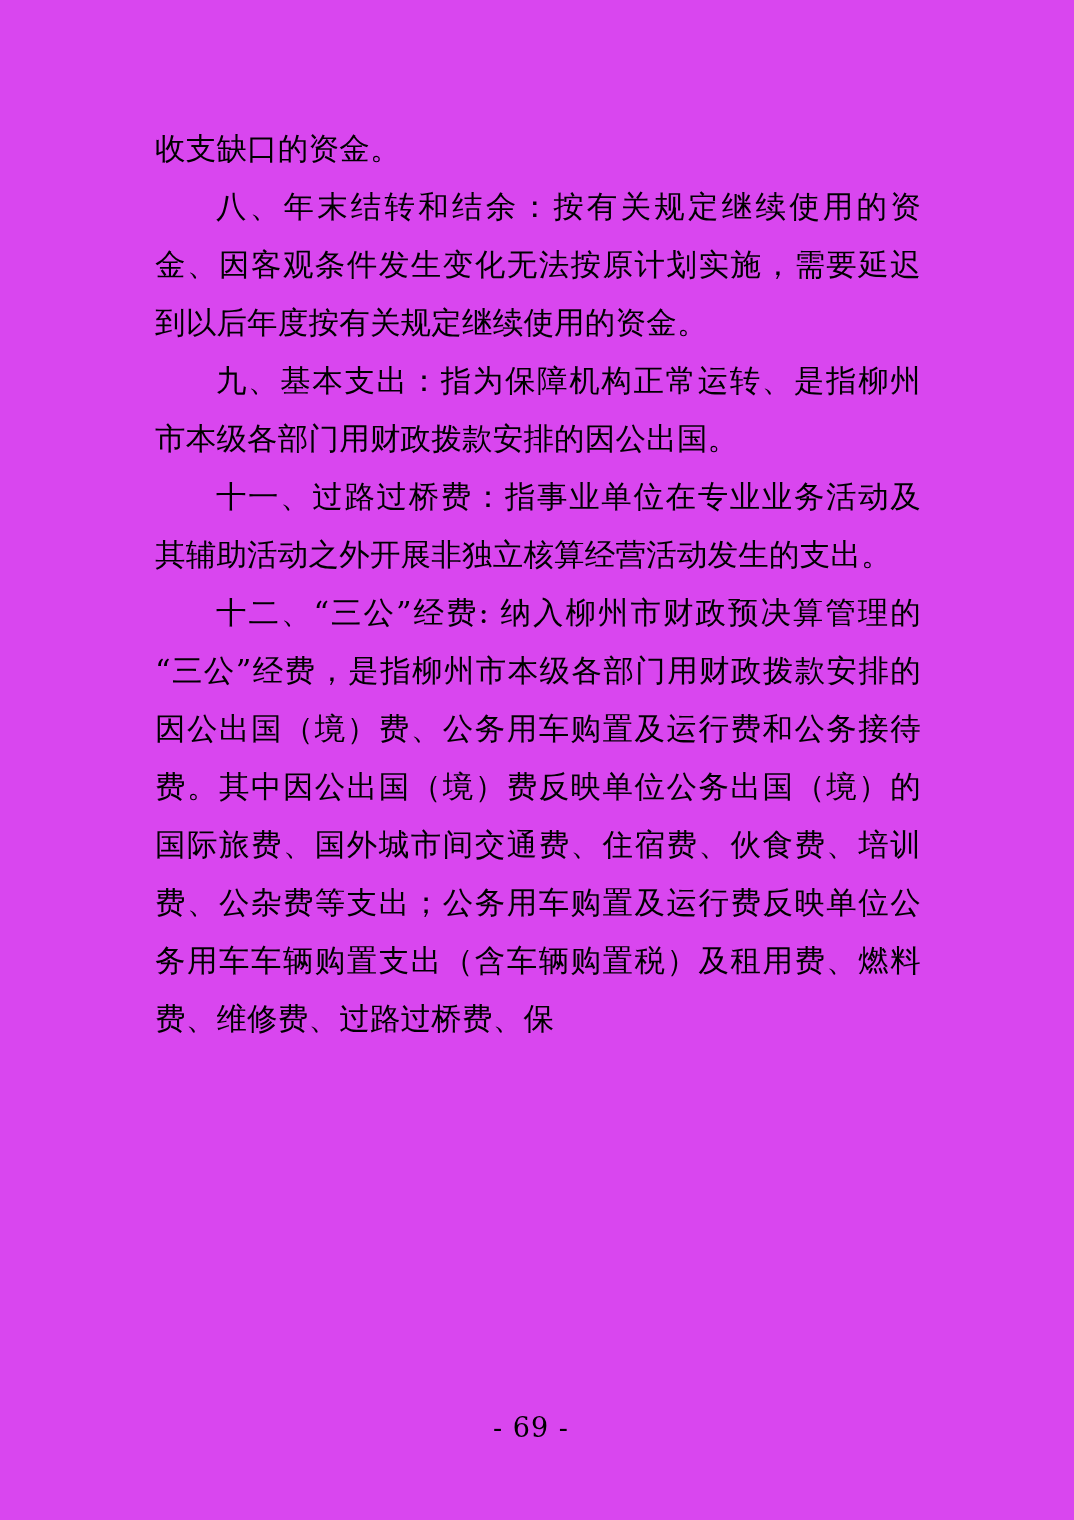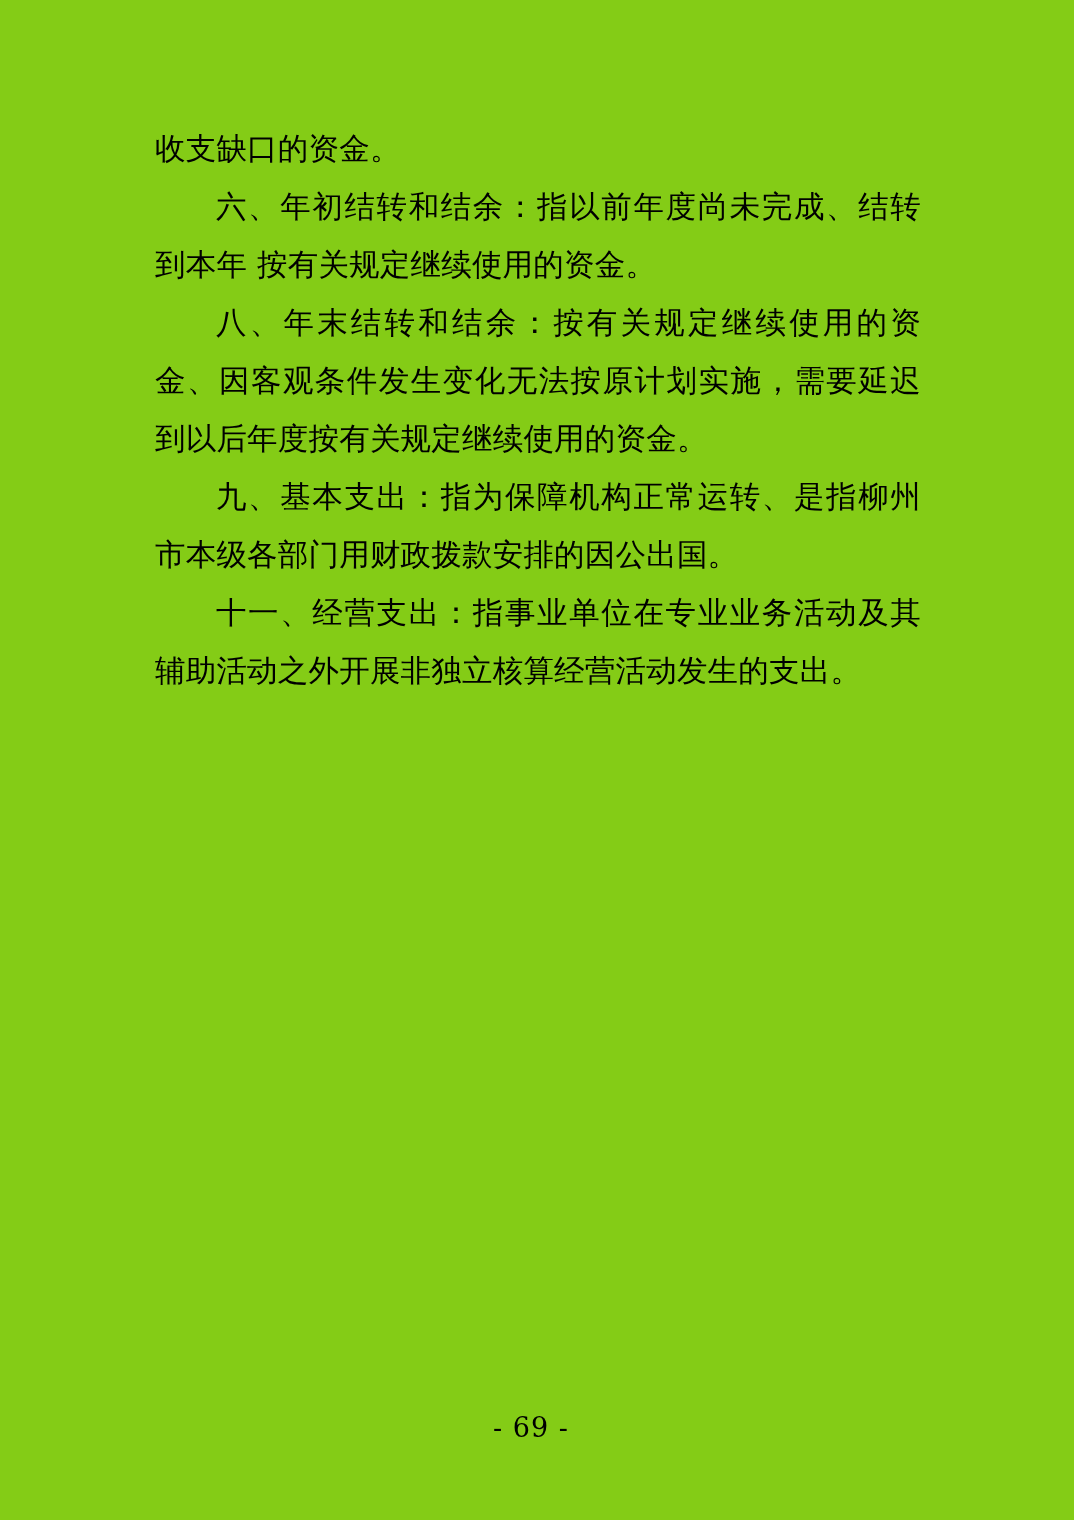--- a/index.html
+++ b/index.html
@@ -5,21 +5,21 @@
   html, body {
     margin: 0;
     padding: 0;
     background: #ffffff;
   }
   .page {
     position: relative;
     width: 1074px;
     height: 1520px;
     margin: 0 auto;
-    background: #84cc16;
+    background: #d946ef;
     box-sizing: border-box;
     overflow: hidden;
   }
   .content {
     position: absolute;
     left: 155px;
     top: 120px;
     width: 766px;
   }
   .para {
@@ -48,21 +48,21 @@
     letter-spacing: 1px;
   }
 </style>
 </head>
 <body>
 
 <div class="page">
 
   <div class="content">
     <p class="para">收支缺口的资金。</p>
-    <p class="para indent">六、年初结转和结余：指以前年度尚未完成、结转到本年 按有关规定继续使用的资金。</p>
     <p class="para indent">八、年末结转和结余：按有关规定继续使用的资金、因客观条件发生变化无法按原计划实施，需要延迟到以后年度按有关规定继续使用的资金。</p>
     <p class="para indent">九、基本支出：指为保障机构正常运转、是指柳州市本级各部门用财政拨款安排的因公出国。</p>
-    <p class="para indent">十一、经营支出：指事业单位在专业业务活动及其辅助活动之外开展非独立核算经营活动发生的支出。</p>
+    <p class="para indent">十一、过路过桥费：指事业单位在专业业务活动及其辅助活动之外开展非独立核算经营活动发生的支出。</p>
+    <p class="para indent">十二、“三公”经费: 纳入柳州市财政预决算管理的“三公”经费，是指柳州市本级各部门用财政拨款安排的因公出国（境）费、公务用车购置及运行费和公务接待费。其中因公出国（境）费反映单位公务出国（境）的国际旅费、国外城市间交通费、住宿费、伙食费、培训费、公杂费等支出；公务用车购置及运行费反映单位公务用车车辆购置支出（含车辆购置税）及租用费、燃料费、维修费、过路过桥费、保</p>
   </div>
 
   <div class="footer">- 69 -</div>
 
 </div>
 
 </body></html>

